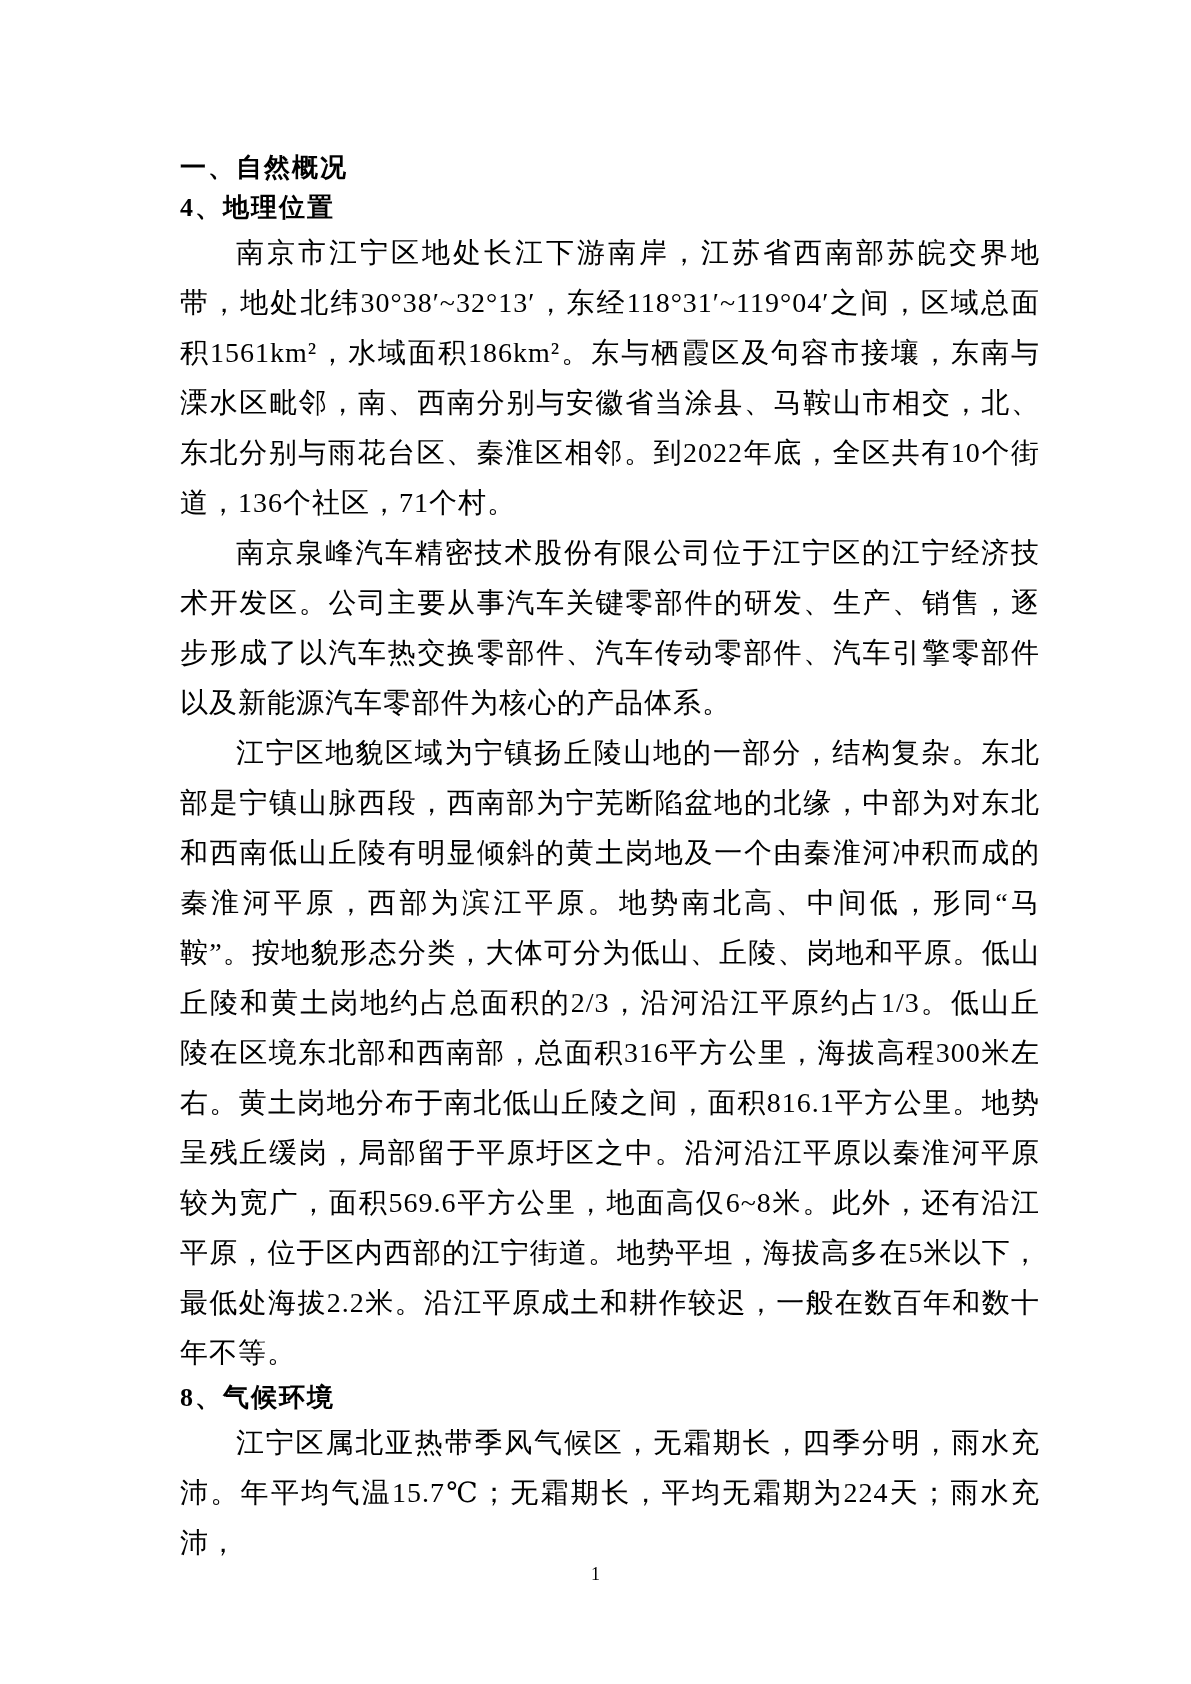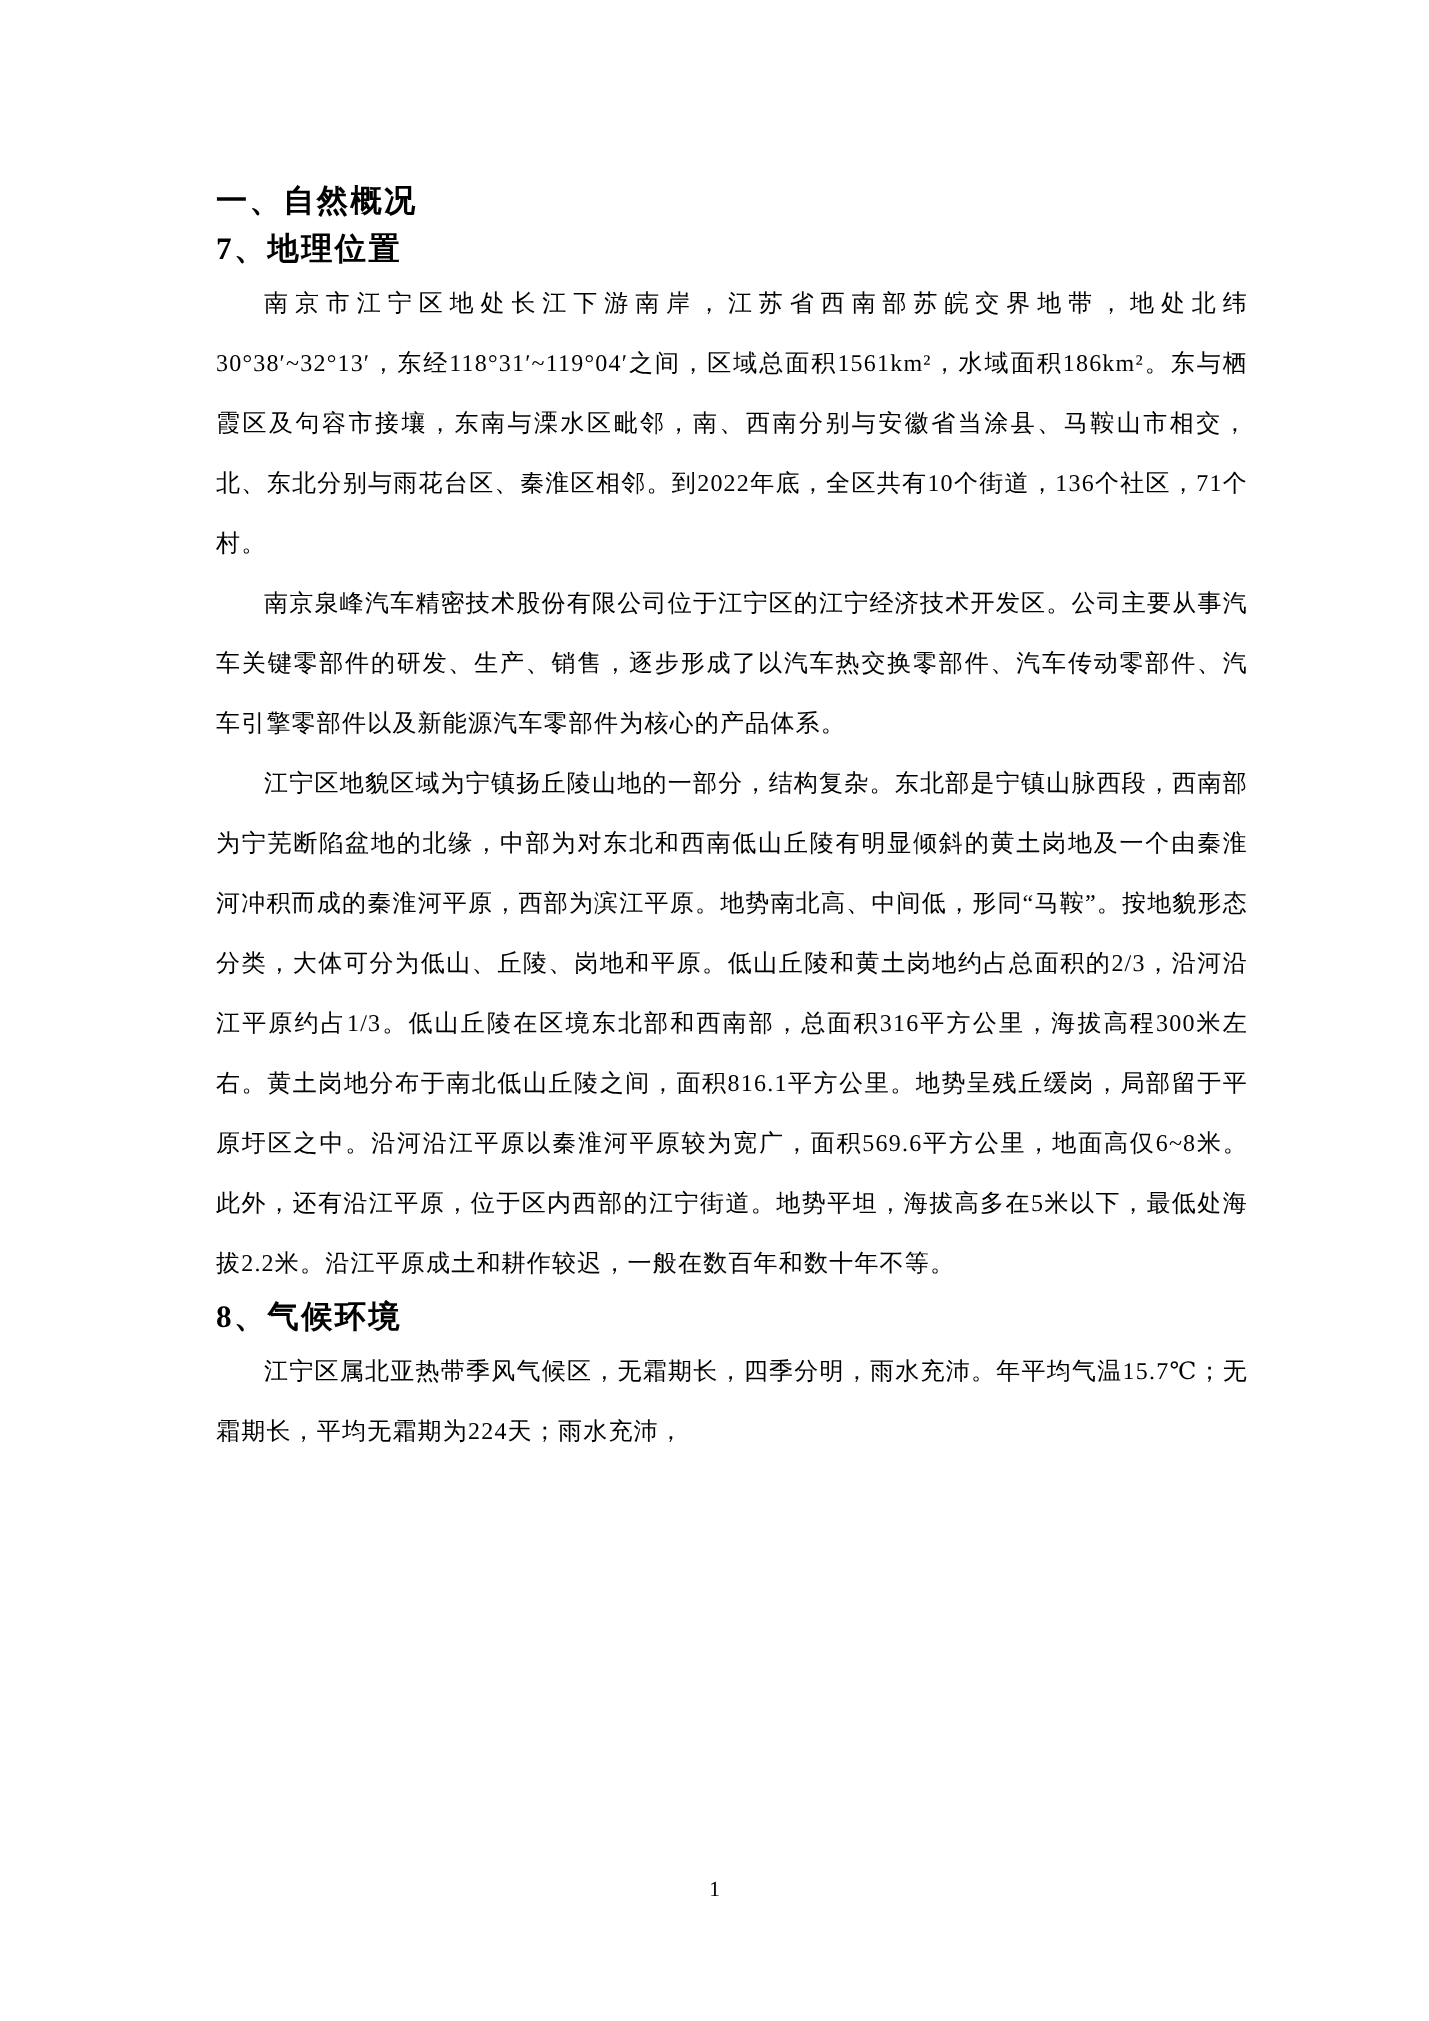--- a/index.html
+++ b/index.html
@@ -20,21 +20,21 @@
     width: 860px;
   }
   .heading {
     font-size: 26px;
     font-weight: bold;
     line-height: 40px;
     letter-spacing: 2px;
     text-align: left;
   }
   .para {
-    font-size: 20px;
+    font-size: 28px;
     line-height: 50px;
     text-align: justify;
     text-indent: 2em;
     letter-spacing: 1px;
   }
   .footer {
     position: absolute;
     top: 1563px;
     left: 0;
     width: 100%;
@@ -42,21 +42,21 @@
     font-size: 18px;
     line-height: 22px;
   }
 </style>
 </head>
 <body>
 
 <div class="page">
   <div class="content">
     <h2 class="heading">一、自然概况</h2>
-    <h3 class="heading">7、地理位置</h3>
+    <h3 class="heading">4、地理位置</h3>
     <p class="para">南京市江宁区地处长江下游南岸，江苏省西南部苏皖交界地带，地处北纬30°38′~32°13′，东经118°31′~119°04′之间，区域总面积1561km²，水域面积186km²。东与栖霞区及句容市接壤，东南与溧水区毗邻，南、西南分别与安徽省当涂县、马鞍山市相交，北、东北分别与雨花台区、秦淮区相邻。到2022年底，全区共有10个街道，136个社区，71个村。</p>
     <p class="para">南京泉峰汽车精密技术股份有限公司位于江宁区的江宁经济技术开发区。公司主要从事汽车关键零部件的研发、生产、销售，逐步形成了以汽车热交换零部件、汽车传动零部件、汽车引擎零部件以及新能源汽车零部件为核心的产品体系。</p>
     <p class="para">江宁区地貌区域为宁镇扬丘陵山地的一部分，结构复杂。东北部是宁镇山脉西段，西南部为宁芜断陷盆地的北缘，中部为对东北和西南低山丘陵有明显倾斜的黄土岗地及一个由秦淮河冲积而成的秦淮河平原，西部为滨江平原。地势南北高、中间低，形同“马鞍”。按地貌形态分类，大体可分为低山、丘陵、岗地和平原。低山丘陵和黄土岗地约占总面积的2/3，沿河沿江平原约占1/3。低山丘陵在区境东北部和西南部，总面积316平方公里，海拔高程300米左右。黄土岗地分布于南北低山丘陵之间，面积816.1平方公里。地势呈残丘缓岗，局部留于平原圩区之中。沿河沿江平原以秦淮河平原较为宽广，面积569.6平方公里，地面高仅6~8米。此外，还有沿江平原，位于区内西部的江宁街道。地势平坦，海拔高多在5米以下，最低处海拔2.2米。沿江平原成土和耕作较迟，一般在数百年和数十年不等。</p>
     <h3 class="heading">8、气候环境</h3>
     <p class="para">江宁区属北亚热带季风气候区，无霜期长，四季分明，雨水充沛。年平均气温15.7℃；无霜期长，平均无霜期为224天；雨水充沛，</p>
   </div>
   <div class="footer">1</div>
 </div>
 
 </body></html>

